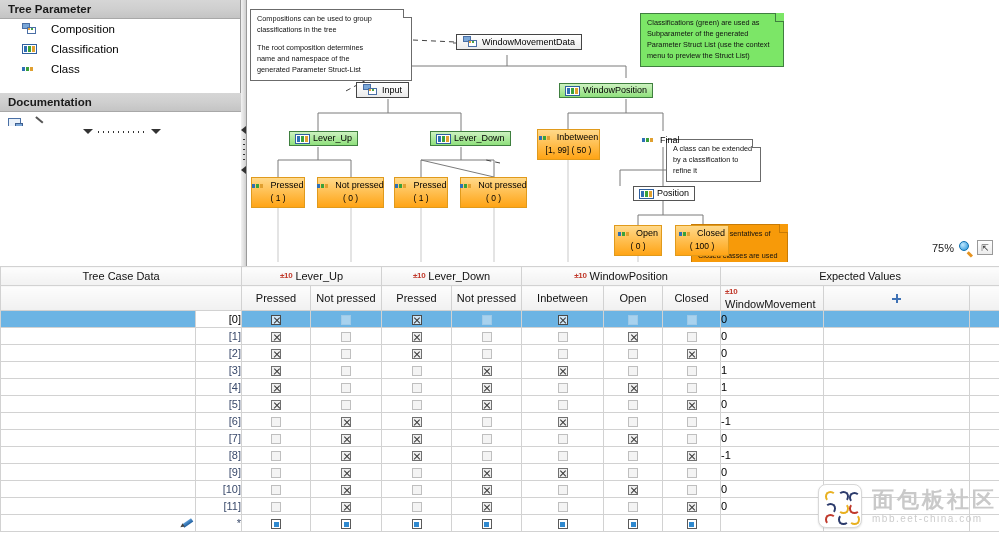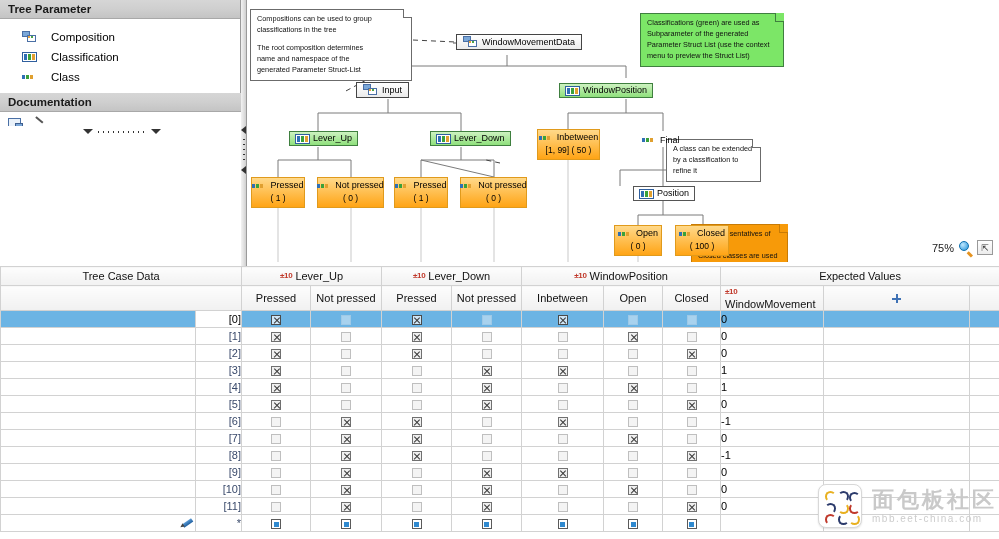--- a/index.html
+++ b/index.html
@@ -19,21 +19,21 @@
     position: absolute; left: 0; top: 0; width: 241px; height: 266px;
     background: #fff; border-right: 1px solid #9a9a9a;
   }
   .panel-header {
     height: 19px; line-height: 19px;
     background: linear-gradient(to bottom,#d6d6d6 0%,#cfcfcf 50%,#c4c4c4 100%);
     border-bottom: 1px solid #a8a8a8;
     font-weight: bold; font-size: 11.5px; padding-left: 8px;
     color: #1a1a1a;
   }
-  #tree-elements-list { padding-top: 8px; }
+  #tree-elements-list { padding-top: 0; }
   .te-item { height: 20px; display: flex; align-items: center; padding-left: 22px; }
   .te-label { margin-left: 14px; font-size: 11.5px; }
   .icon-comp, .icon-clf, .icon-cls { display: inline-block; }
   .icon-comp {
     width: 15px; height: 12px; position: relative;
   }
   .icon-comp i {
     position:absolute; display:block; border:1px solid #4a6fa5; background:#dce8f5;
   }
   .icon-comp i:nth-child(1){ left:0; top:0; width:8px; height:6px; background:#7aa7d8;}

